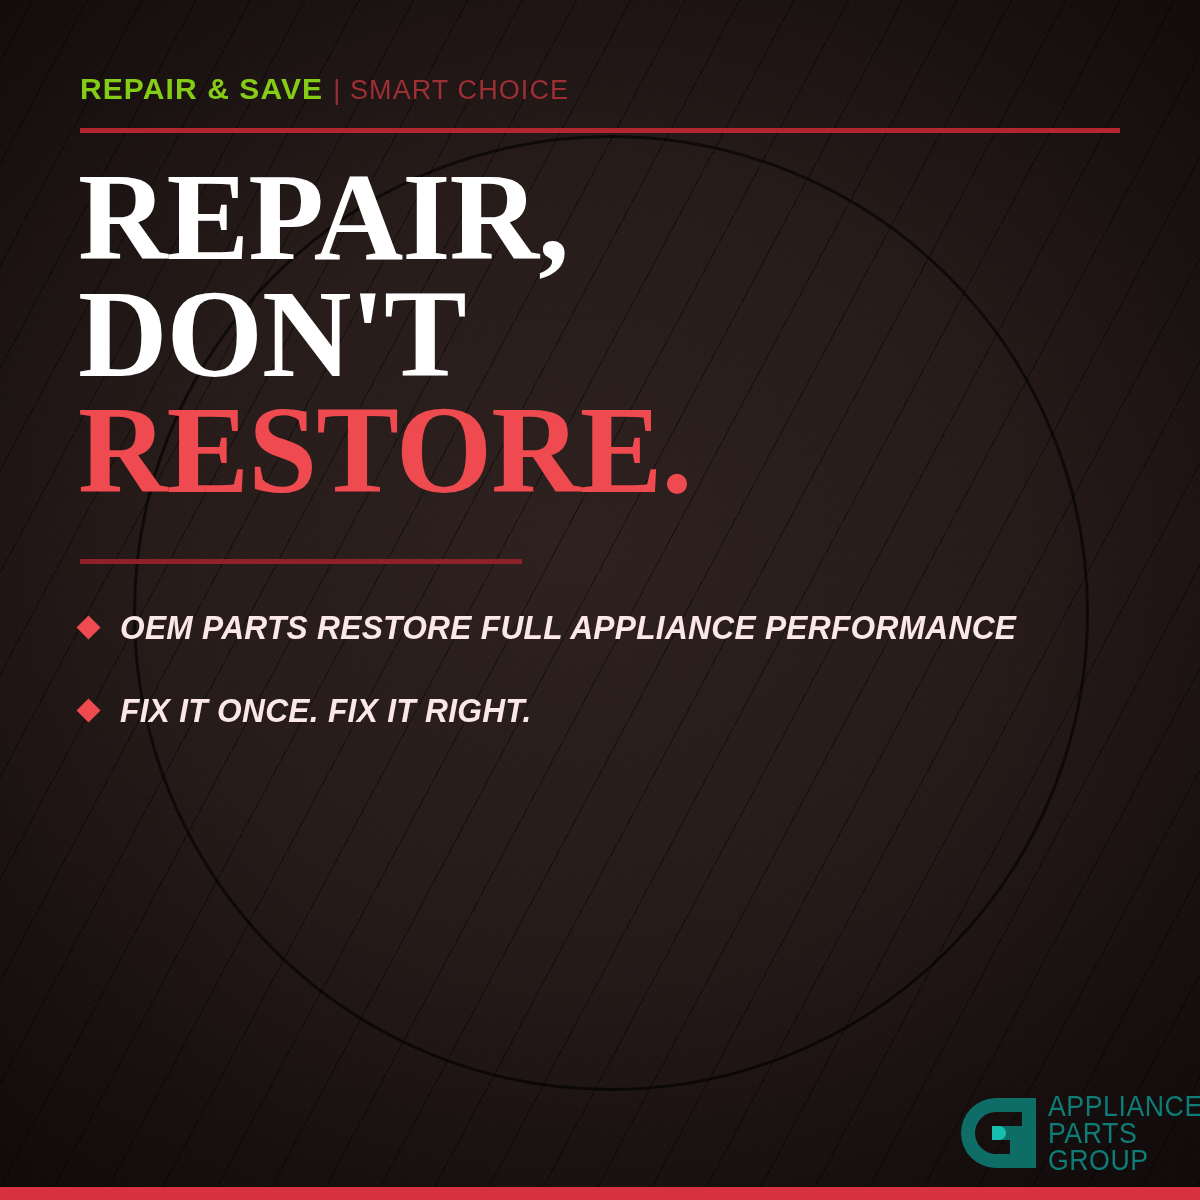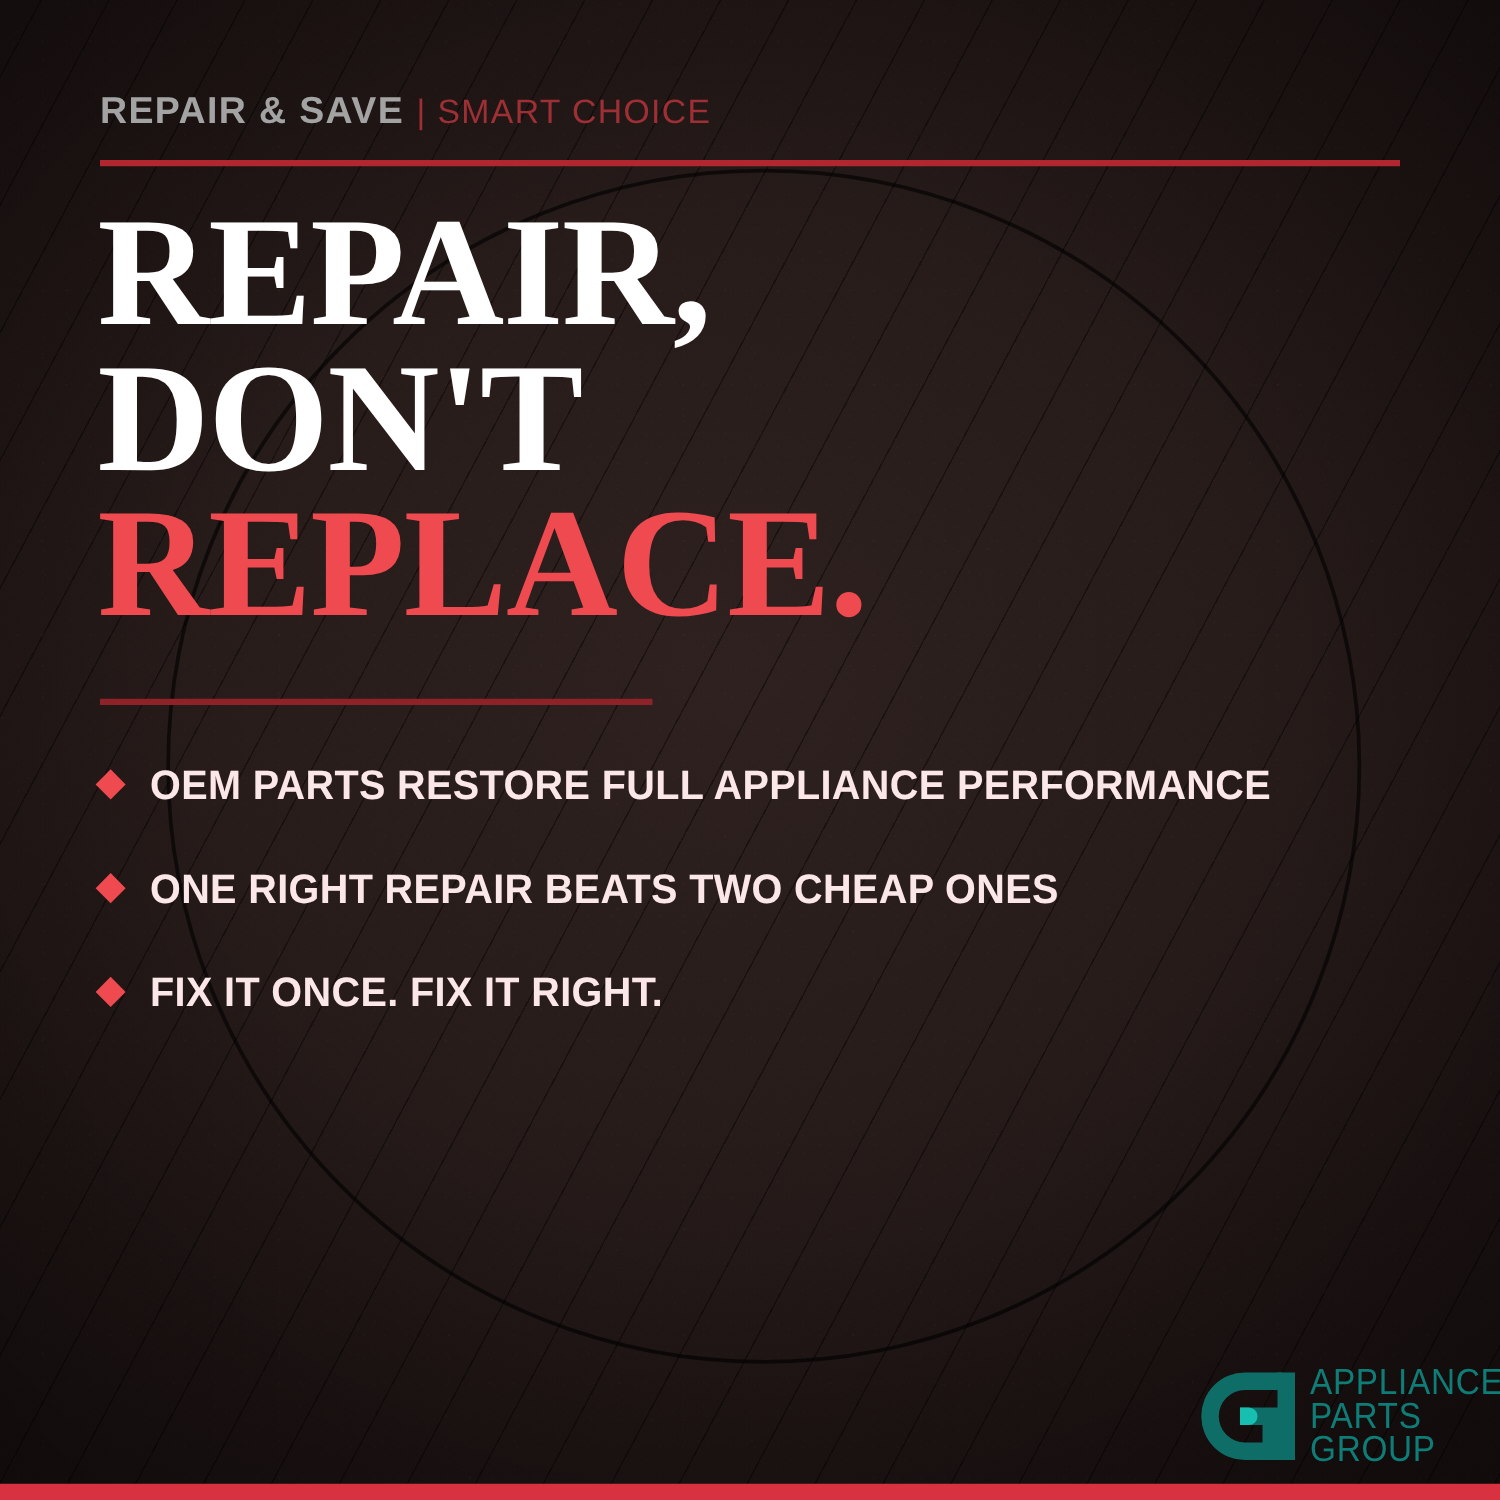--- a/index.html
+++ b/index.html
@@ -75,21 +75,21 @@
     position: absolute;
     left: 80px;
     top: 74px;
     white-space: nowrap;
     line-height: 1;
   }
   .kicker-main {
     font-size: 30px;
     font-weight: bold;
     letter-spacing: 1.1px;
-    color: #a3a3a3;
+    color: #84cc16;
   }
   .kicker-sub {
     font-size: 27px;
     font-weight: normal;
     letter-spacing: 1.1px;
     color: #9e2f35;
     margin-left: 10px;
     text-align: center;
   }
   .kicker-rule {
@@ -128,20 +128,21 @@
   .bullets {
     position: absolute;
     left: 80px;
     top: 586px;
     width: 1080px;
   }
   .bullet {
     display: flex;
     align-items: center;
     height: 83px;
+    font-style: italic;
   }
   .diamond {
     width: 17px;
     height: 17px;
     background: #ee4a4f;
     transform: rotate(45deg);
     flex: 0 0 auto;
     margin-right: 23px;
   }
   .bullet-text {
@@ -207,33 +208,29 @@
   <div class="content">
 
     <div class="kicker">
       <span class="kicker-main">REPAIR &amp; SAVE</span><span class="kicker-sub">| SMART CHOICE</span>
     </div>
     <div class="kicker-rule"></div>
 
     <div class="headline">
       <span class="hl-1">REPAIR,</span>
       <span class="hl-2">DON'T</span>
-      <span class="hl-3">REPLACE.</span>
+      <span class="hl-3">RESTORE.</span>
     </div>
 
     <div class="mid-rule"></div>
 
     <div class="bullets">
       <div class="bullet">
         <span class="diamond"></span>
         <span class="bullet-text">OEM PARTS RESTORE FULL APPLIANCE PERFORMANCE</span>
-      </div>
-      <div class="bullet">
-        <span class="diamond"></span>
-        <span class="bullet-text">ONE RIGHT REPAIR BEATS TWO CHEAP ONES</span>
       </div>
       <div class="bullet">
         <span class="diamond"></span>
         <span class="bullet-text">FIX IT ONCE. FIX IT RIGHT.</span>
       </div>
     </div>
 
     <div class="logo">
       <svg class="logo-mark" viewBox="0 0 86 82">
         <path d="M74 6 L74 20 L44 20 A21 21 0 0 0 44 62 L58 62 L58 48 L40 48 L40 34 L72 34 L72 76 L44 76 A35 35 0 0 1 44 6 Z" fill="#0f6d67"></path>

